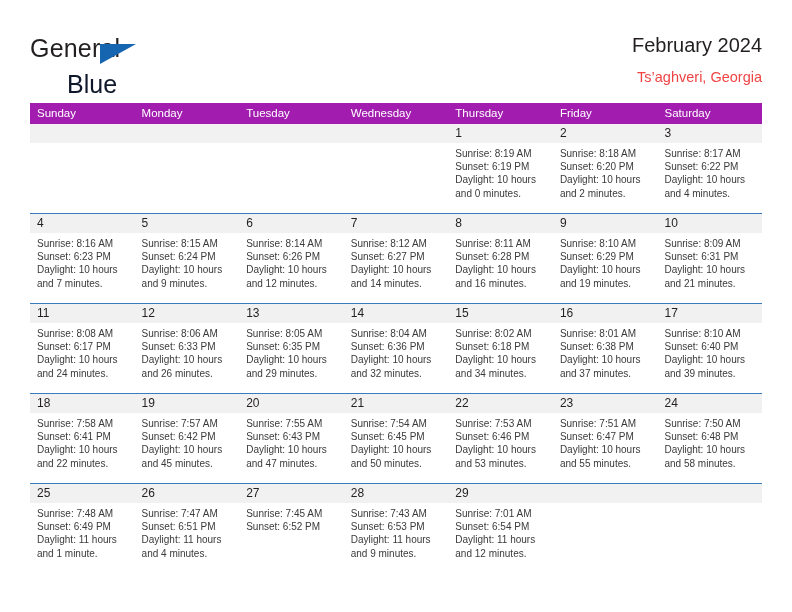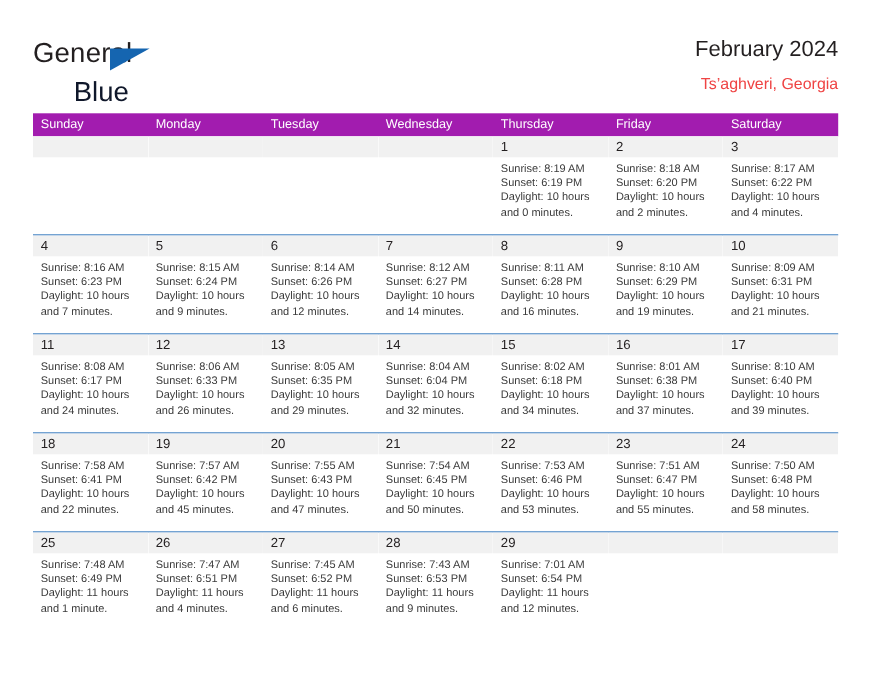--- a/index.html
+++ b/index.html
@@ -293,21 +293,21 @@
             <div class="day-info">
               <div>Sunrise: 8:05 AM</div>
               <div>Sunset: 6:35 PM</div>
               <div class="daylight-line">Daylight: 10 hours and 29 minutes.</div>
             </div>
           </div>
           <div class="day-cell">
             <div class="day-number-strip">14</div>
             <div class="day-info">
               <div>Sunrise: 8:04 AM</div>
-              <div>Sunset: 6:04 PM</div>
+              <div>Sunset: 6:36 PM</div>
               <div class="daylight-line">Daylight: 10 hours and 32 minutes.</div>
             </div>
           </div>
           <div class="day-cell">
             <div class="day-number-strip">15</div>
             <div class="day-info">
               <div>Sunrise: 8:02 AM</div>
               <div>Sunset: 6:18 PM</div>
               <div class="daylight-line">Daylight: 10 hours and 34 minutes.</div>
             </div>
@@ -402,21 +402,20 @@
               <div>Sunrise: 7:47 AM</div>
               <div>Sunset: 6:51 PM</div>
               <div class="daylight-line">Daylight: 11 hours and 4 minutes.</div>
             </div>
           </div>
           <div class="day-cell">
             <div class="day-number-strip">27</div>
             <div class="day-info">
               <div>Sunrise: 7:45 AM</div>
               <div>Sunset: 6:52 PM</div>
-              <div class="daylight-line">Daylight: 11 hours and 6 minutes.</div>
             </div>
           </div>
           <div class="day-cell">
             <div class="day-number-strip">28</div>
             <div class="day-info">
               <div>Sunrise: 7:43 AM</div>
               <div>Sunset: 6:53 PM</div>
               <div class="daylight-line">Daylight: 11 hours and 9 minutes.</div>
             </div>
           </div>

